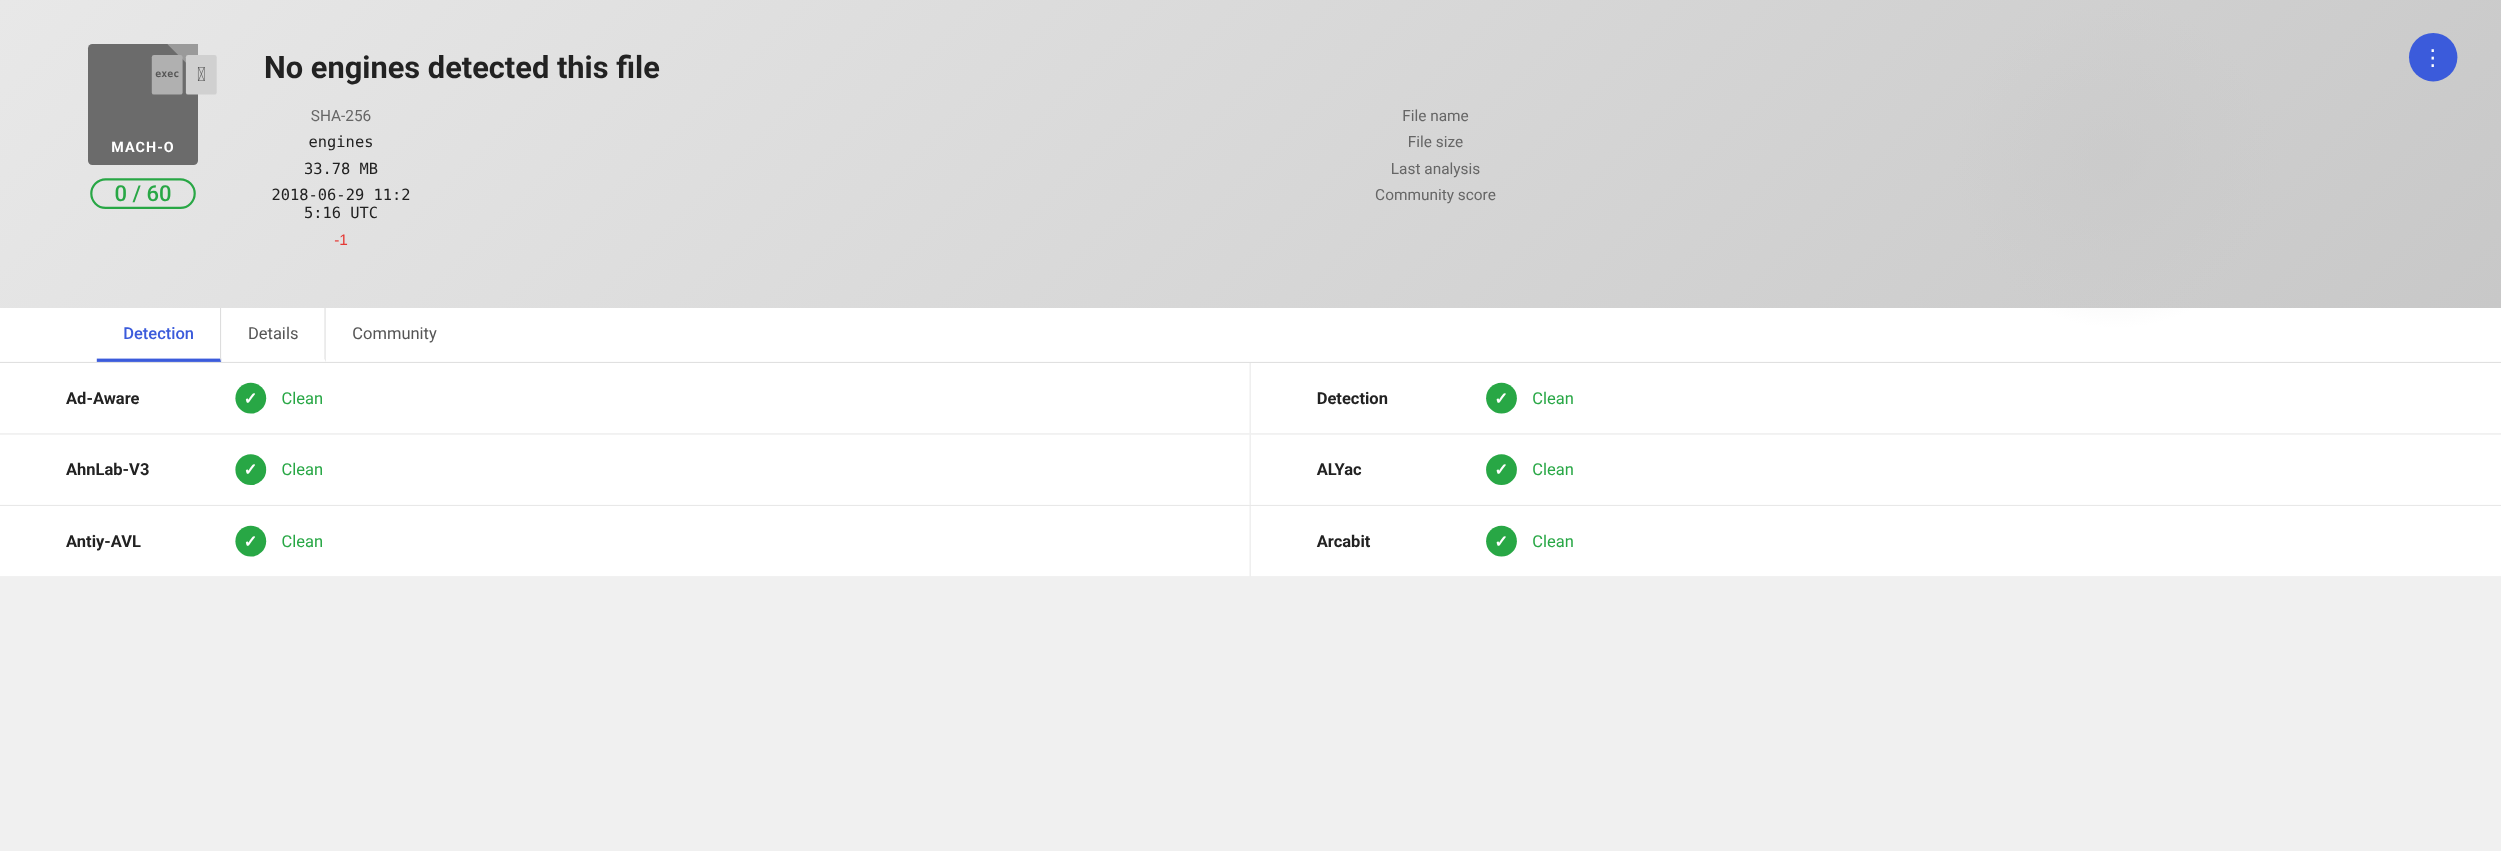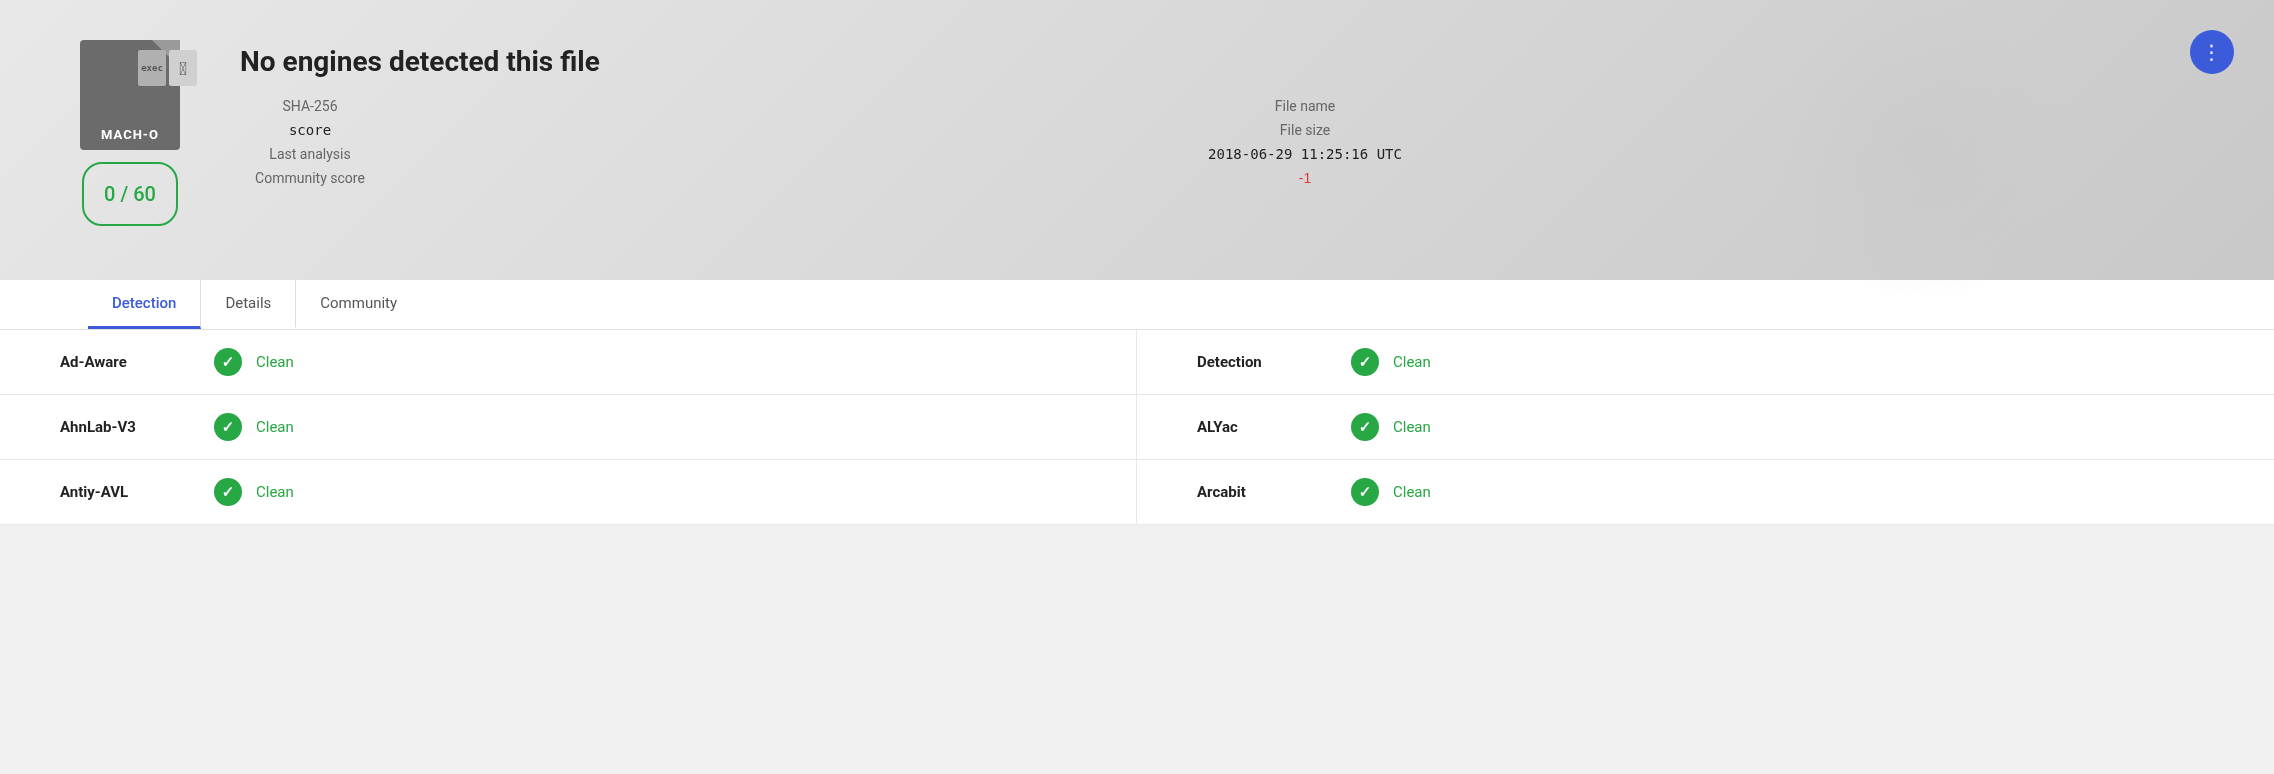--- a/index.html
+++ b/index.html
@@ -102,21 +102,21 @@
     .file-type-label {
       color: white;
       font-size: 13px;
       font-weight: bold;
       letter-spacing: 1px;
     }
 
     .score-badge {
       border: 2px solid #28a745;
       border-radius: 20px;
-      padding: 18px 20px;
+      padding: 0 20px;
       color: #28a745;
       font-size: 20px;
       font-weight: 500;
       background: transparent;
     }
 
     .file-meta {
       flex: 1;
       padding-top: 5px;
     }
@@ -271,23 +271,24 @@
     </div>
     <div class="score-badge">0 / 60</div>
   </div>
 
   <div class="file-meta">
     <div class="file-title">No engines detected this file</div>
     <div class="meta-table">
       <span class="meta-label">SHA-256</span>
 
       <span class="meta-label">File name</span>
-      <span class="meta-value">score</span>
+      <span class="meta-value">engines</span>
 
       <span class="meta-label">File size</span>
+      <span class="meta-value">33.78 MB</span>
 
       <span class="meta-label">Last analysis</span>
       <span class="meta-value">2018-06-29 11:25:16 UTC</span>
 
       <span class="meta-label">Community score</span>
       <span class="meta-value red">-1</span>
     </div>
   </div>
 
   <button class="more-btn">⋮</button>

